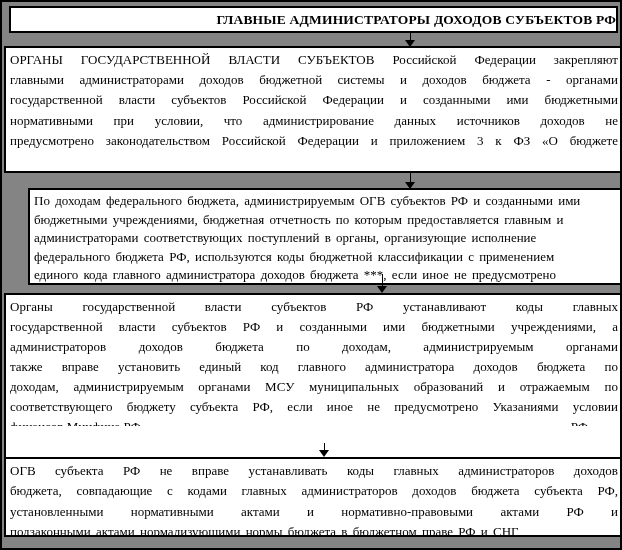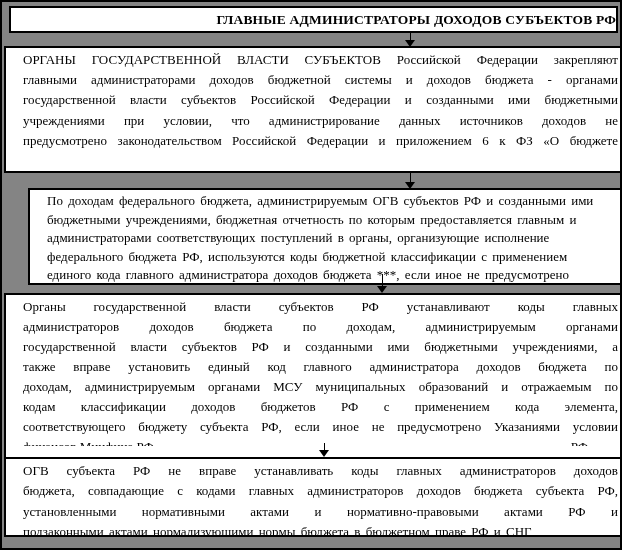--- a/index.html
+++ b/index.html
@@ -23,21 +23,21 @@
   #title-box{
     left:7px;top:4px;width:609px;height:27px;
     text-align:right;
     font-weight:bold;
     font-size:13.5px;
     line-height:23px;
     letter-spacing:.2px;
   }
   .textblock{
     left:2px;width:619px;
-    padding:2px 3px 0 17px;
+    padding:2px 3px 0 4px;
     font-size:13px;
   }
   #block-1{top:44px;height:127px;}
   #block-2{top:186px;height:97px;margin-left:24px;}
   #block-3{top:291px;height:176px;}
   #block-4{top:455px;height:80px;}
   .ln{
     text-align:justify;
     text-align-last:justify;
     line-height:20.2px;
@@ -95,22 +95,22 @@
 
   <div id="arrow-1" class="arrow">
     <div class="stem"></div>
     <div class="head"></div>
   </div>
 
   <div id="block-1" class="box textblock">
     <div class="ln">ОРГАНЫ ГОСУДАРСТВЕННОЙ ВЛАСТИ СУБЪЕКТОВ Российской Федерации закрепляют</div>
     <div class="ln">главными администраторами доходов бюджетной системы  и доходов бюджета -  органами</div>
     <div class="ln">государственной власти субъектов Российской Федерации  и созданными ими бюджетными</div>
-    <div class="ln">учреждениями при условии, что администрирование данных источников доходов не</div>
-    <div class="ln">предусмотрено законодательством Российской Федерации и приложением 6 к ФЗ «О бюджете</div>
+    <div class="ln">нормативными при условии, что администрирование данных источников доходов не</div>
+    <div class="ln">предусмотрено законодательством Российской Федерации и приложением 3 к ФЗ «О бюджете</div>
   </div>
 
   <div id="arrow-2" class="arrow">
     <div class="stem"></div>
     <div class="head"></div>
   </div>
 
   <div id="block-2" class="box textblock">
     <div class="ln left">По доходам федерального бюджета, администрируемым ОГВ субъектов РФ и созданными ими</div>
     <div class="ln left">бюджетными учреждениями, бюджетная отчетность по которым предоставляется главным и</div>
@@ -119,25 +119,24 @@
     <div class="ln left">единого кода главного администратора доходов бюджета ***, если иное не предусмотрено</div>
   </div>
 
   <div id="arrow-3" class="arrow">
     <div class="stem"></div>
     <div class="head"></div>
   </div>
 
   <div id="block-3" class="box textblock">
     <div class="ln">Органы государственной власти субъектов РФ устанавливают коды главных</div>
+    <div class="ln">государственной власти субъектов РФ  и созданными ими бюджетными учреждениями, а</div>
     <div class="ln">администраторов доходов бюджета по доходам, администрируемым органами</div>
-    <div class="ln">государственной власти субъектов РФ  и созданными ими бюджетными учреждениями, а</div>
     <div class="ln">также вправе установить единый код главного администратора доходов бюджета по</div>
     <div class="ln">доходам, администрируемым органами МСУ муниципальных образований и отражаемым по</div>
-    <div class="ln">кодам классификации доходов бюджетов РФ с применением кода элемента,</div>
     <div class="ln">соответствующего бюджету субъекта РФ, если иное не предусмотрено Указаниями условии</div>
     <div class="clip-line">
       <span>финансов Минфина РФ</span>
       <span class="frag-right">РФ</span>
     </div>
   </div>
 
   <div id="arrow-4" class="arrow">
     <div class="stem"></div>
     <div class="head"></div>

